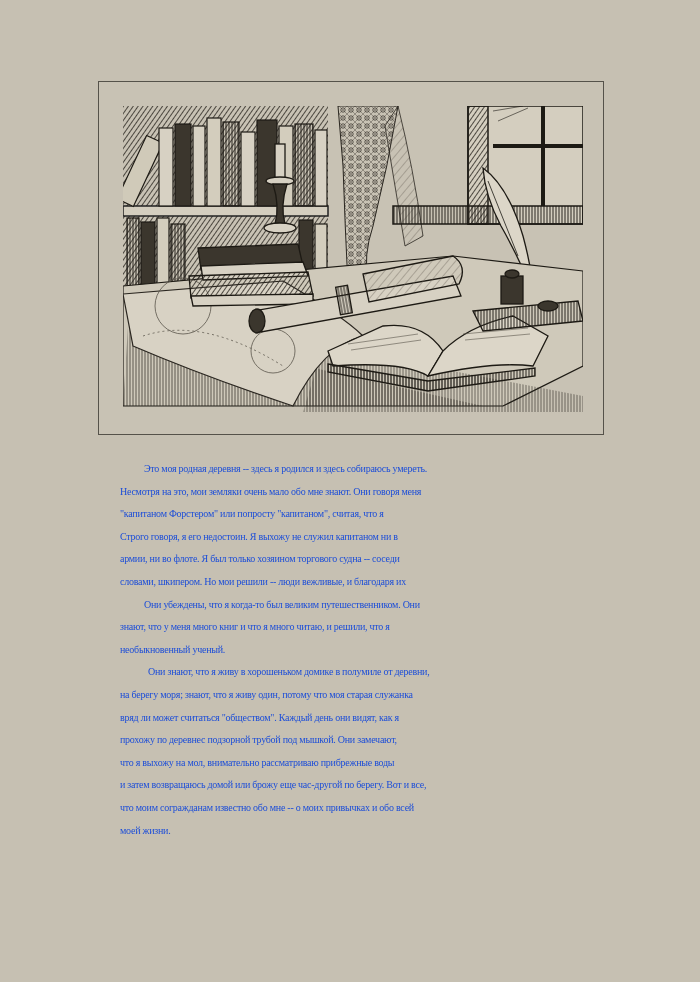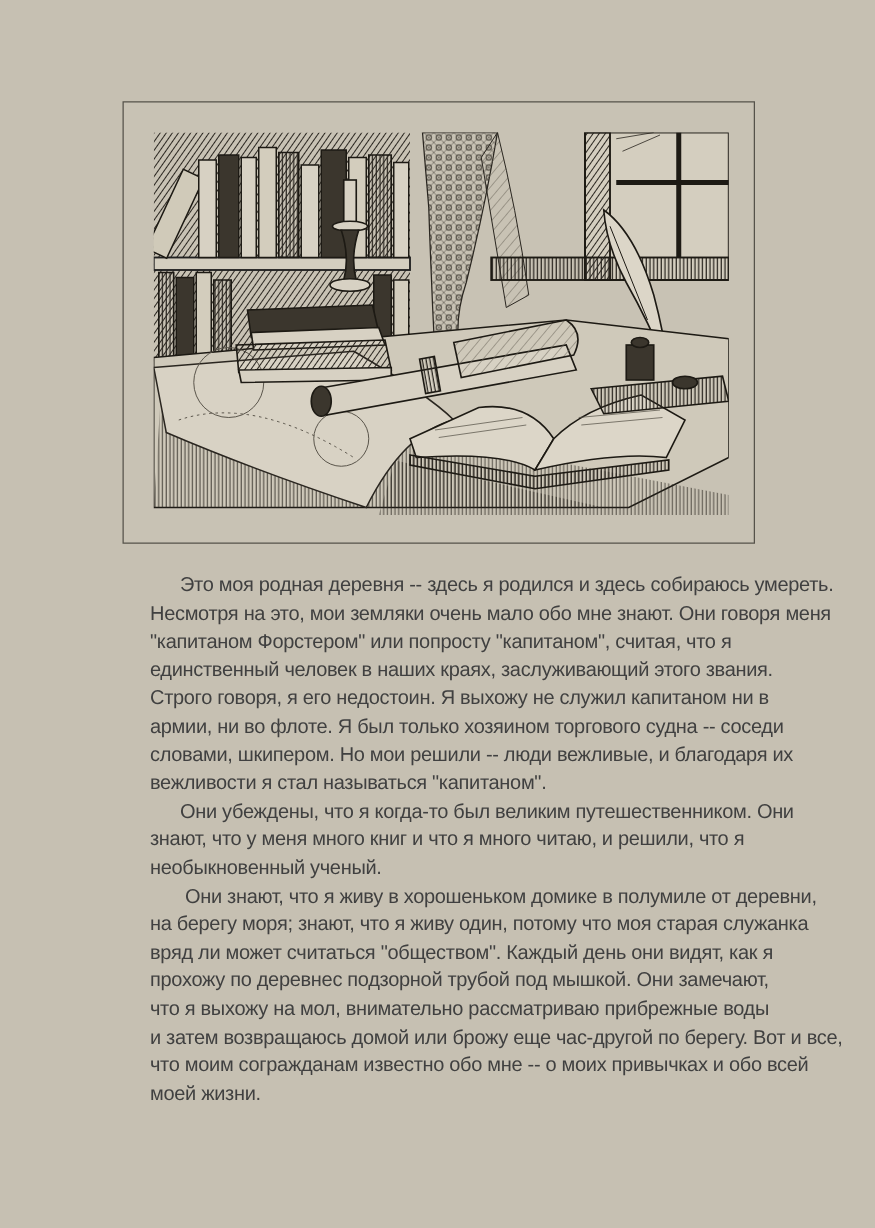--- a/index.html
+++ b/index.html
@@ -29,24 +29,24 @@
       left: 24px;
       top: 24px;
       width: 460px;
       height: 306px;
     }
     .text-block {
       position: absolute;
       left: 120px;
       top: 458px;
       width: 475px;
-      color: #404040;
-      font-size: 16px;
+      color: #1d4ed8;
+      font-size: 10px;
       line-height: 22.6px;
-      font-family: Liberation Sans, sans-serif;
+      font-family: Liberation Serif, serif;
       letter-spacing: -0.25px;
     }
     .text-block p {
       margin: 0;
       text-indent: 24px;
     }
     .text-block .line {
       display: block;
       white-space: nowrap;
     }
@@ -172,25 +172,23 @@
       <ellipse cx="425" cy="200" rx="10" ry="5" fill="#3b362d"></ellipse>
     </g>
   </svg>
 </div>
 
 <div class="text-block">
   <p>
     <span class="line">Это моя родная деревня -- здесь я родился и здесь собираюсь умереть.</span>
     <span class="line" style="text-indent:0">Несмотря на это, мои земляки очень мало обо мне знают. Они говоря меня</span>
     <span class="line" style="text-indent:0">"капитаном Форстером" или попросту "капитаном", считая, что я</span>
-    <span class="line" style="text-indent:0">единственный человек в наших краях, заслуживающий этого звания.</span>
     <span class="line" style="text-indent:0">Строго говоря, я его недостоин. Я выхожу не служил капитаном ни в</span>
     <span class="line" style="text-indent:0">армии, ни во флоте. Я был только хозяином торгового судна -- соседи</span>
     <span class="line" style="text-indent:0">словами, шкипером. Но мои решили -- люди вежливые, и благодаря их</span>
-    <span class="line" style="text-indent:0">вежливости я стал называться "капитаном".</span>
   </p>
   <p>
     <span class="line" style="text-indent:24px">Они убеждены, что я когда-то был великим путешественником. Они</span>
     <span class="line" style="text-indent:0">знают, что у меня много книг и что я много читаю, и решили, что я</span>
     <span class="line" style="text-indent:0">необыкновенный ученый.</span>
   </p>
   <p>
     <span class="line" style="text-indent:28px">Они знают, что я живу в хорошеньком домике в полумиле от деревни,</span>
     <span class="line" style="text-indent:0">на берегу моря; знают, что я живу один, потому что моя старая служанка</span>
     <span class="line" style="text-indent:0">вряд ли может считаться "обществом". Каждый день они видят, как я</span>

